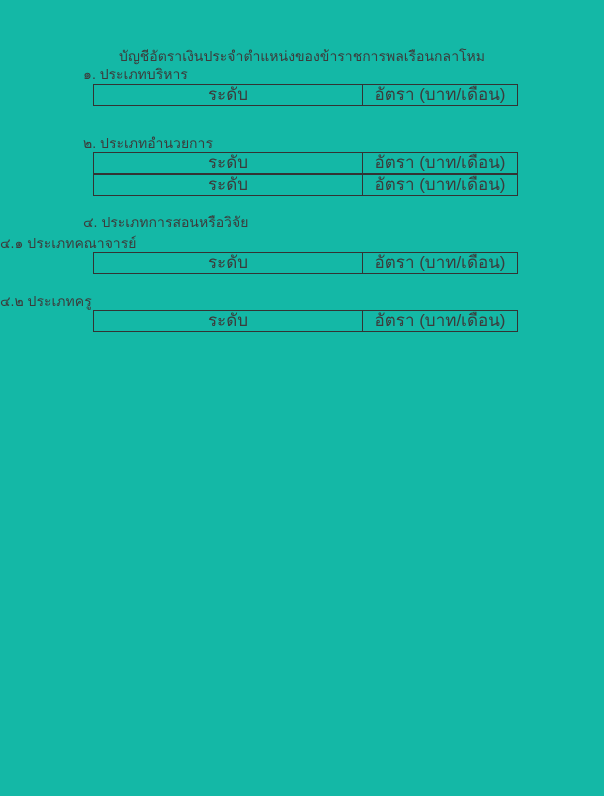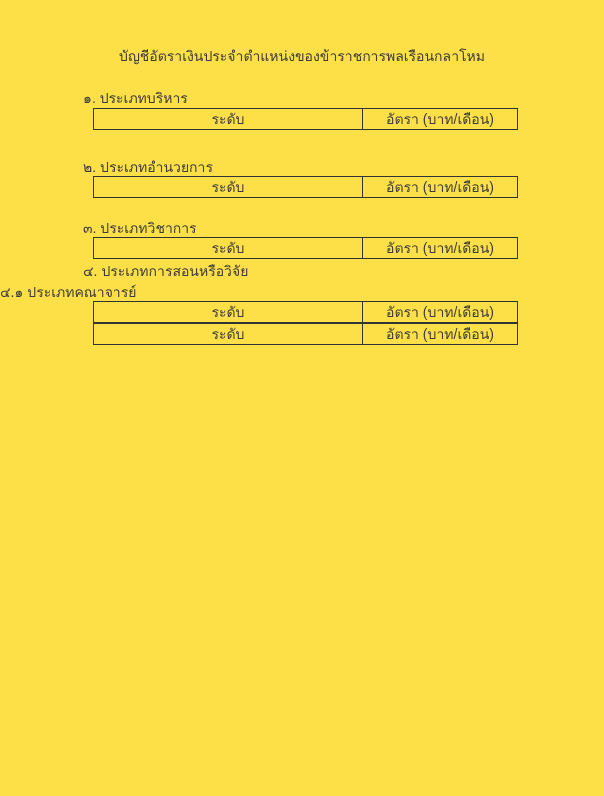--- a/index.html
+++ b/index.html
@@ -1,21 +1,21 @@
 <!DOCTYPE html>
 <html><head>
 <meta charset="utf-8">
 <style>
   * { margin: 0; padding: 0; box-sizing: border-box; }
   html, body { background: #ffffff; }
   .page {
     position: relative;
     width: 604px;
     height: 796px;
-    background: #fde047;
+    background: #14b8a6;
     font-family: "Liberation Sans", sans-serif;
     color: #3c3c3c;
     overflow: hidden;
   }
   .doc-title {
     padding-top: 47px;
     text-align: center;
     font-size: 14px;
     line-height: 19px;
   }
@@ -26,40 +26,40 @@
   }
   .sub-heading {
     font-size: 14px;
     line-height: 17px;
   }
   .rate-table {
     margin-left: 93px;
     width: 424px;
     border-collapse: collapse;
     table-layout: fixed;
-    font-size: 14px;
+    font-size: 17px;
   }
   .rate-table th, .rate-table td {
     border: 1px solid #333333;
     font-weight: normal;
     padding: 0;
   }
   .rate-table th {
     height: 20px;
     line-height: 20px;
     text-align: center;
   }
   
-  .section-1 .sec-heading { margin-top: 24px; }
+  .section-1 .sec-heading { }
   .section-1 .rate-table  { margin-top: 1px; }
   .section-2 .sec-heading { margin-top: 29px; }
   .section-2 .rate-table  { margin-top: 0; }
   .section-3 .sec-heading { margin-top: 22px; }
   .section-3 .rate-table  { margin-top: 0; }
-  .section-4 .sec-heading { margin-top: 4px; }
+  .section-4 .sec-heading { margin-top: 18px; }
   .subsection-41 .sub-heading { margin-top: 4px; }
   .subsection-41 .rate-table  { margin-top: 0; }
   .subsection-42 .sub-heading { margin-top: 19px; }
   .subsection-42 .rate-table  { margin-top: 0; }
 </style>
 </head>
 <body>
 
 <div class="page">
 
@@ -93,21 +93,20 @@
           <tr>
             <th>ระดับ</th>
             <th>อัตรา (บาท/เดือน)</th>
           </tr>
         </thead>
         <tbody></tbody>
       </table>
   </div>
 
   <div class="section section-3">
-    <div class="sec-heading">๓. ประเภทวิชาการ</div>
     <table class="rate-table">
         <colgroup>
           <col style="width: 269px;">
           <col style="width: 155px;">
         </colgroup>
         <thead>
           <tr>
             <th>ระดับ</th>
             <th>อัตรา (บาท/เดือน)</th>
           </tr>
@@ -130,20 +129,21 @@
             <tr>
               <th>ระดับ</th>
               <th>อัตรา (บาท/เดือน)</th>
             </tr>
           </thead>
           <tbody></tbody>
         </table>
     </div>
 
     <div class="subsection subsection-42">
+      <div class="sub-heading">๔.๒ ประเภทครู</div>
       <table class="rate-table">
           <colgroup>
             <col style="width: 269px;">
             <col style="width: 155px;">
           </colgroup>
           <thead>
             <tr>
               <th>ระดับ</th>
               <th>อัตรา (บาท/เดือน)</th>
             </tr>

